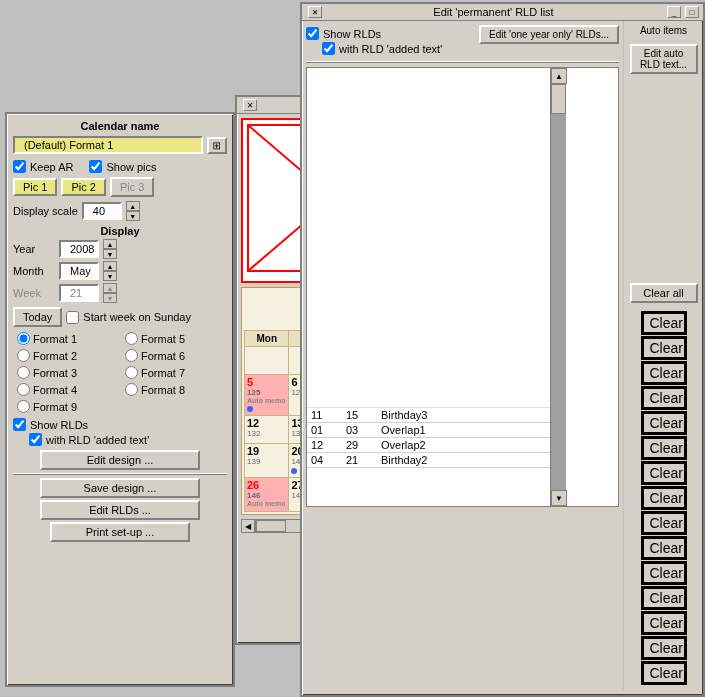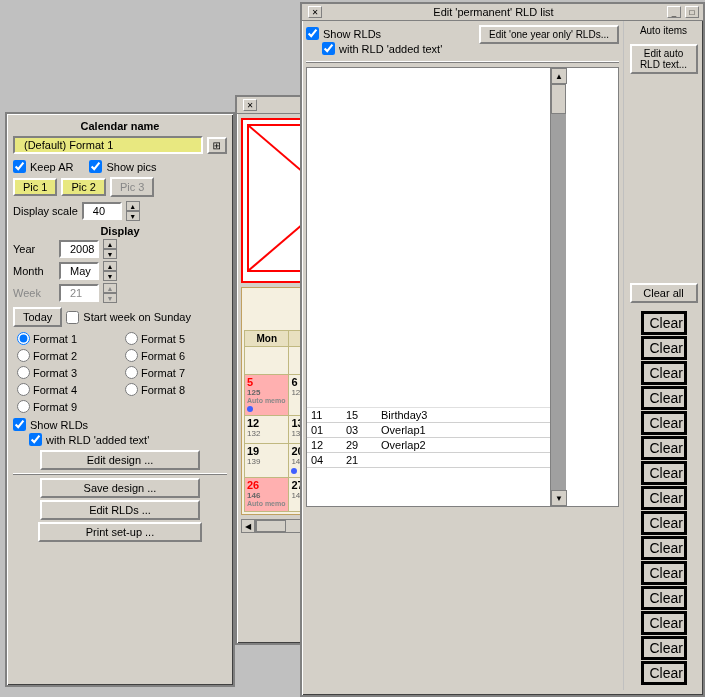--- a/index.html
+++ b/index.html
@@ -300,21 +300,21 @@
       <button class="btn" style="width:160px;">Edit design ...</button>
     </div>
     <div class="sep-h"></div>
     <div class="text-center mb2 mt2">
       <button class="btn" style="width:160px;">Save design ...</button>
     </div>
     <div class="text-center mb2">
       <button class="btn" style="width:160px;">Edit RLDs ...</button>
     </div>
     <div class="text-center">
-      <button class="btn" style="width:164px;">Print set-up ...</button>
+      <button class="btn" style="width:140px;">Print set-up ...</button>
     </div>
   </div>
 </div>
 
 <div class="window" id="cal-display-win">
   <div style="display:flex; align-items:center; justify-content:space-between; padding:2px 4px; background:#d4d0c8; border-bottom:1px solid #808080;">
     <div class="flex-row gap2">
       <div class="title-btn">✕</div>
     </div>
     <span style="font-size:11px;">Calendar display</span>
@@ -554,20 +554,21 @@
                 <div class="rld-cell" style="flex: 1 1 0%;">Overlap1</div>
               </div>
               <div class="rld-row" style="display: flex; align-items: center; border-bottom: 1px solid rgb(208, 208, 208); padding: 1px 0px;">
                 <div class="rld-cell" style="width: 35px;">12</div>
                 <div class="rld-cell" style="width: 35px;">29</div>
                 <div class="rld-cell" style="flex: 1 1 0%;">Overlap2</div>
               </div>
               <div class="rld-row" style="display: flex; align-items: center; border-bottom: 1px solid rgb(208, 208, 208); padding: 1px 0px;">
                 <div class="rld-cell" style="width: 35px;">04</div>
                 <div class="rld-cell" style="width: 35px;">21</div>
+                <div class="rld-cell" style="flex: 1 1 0%;">Birthday2</div>
               </div>
             </div>
         </div>
 
         <div class="scrollbar-v">
           <div class="scroll-btn">▲</div>
           <div class="scroll-track">
             <div class="scroll-thumb"></div>
           </div>
           <div class="scroll-btn">▼</div>

